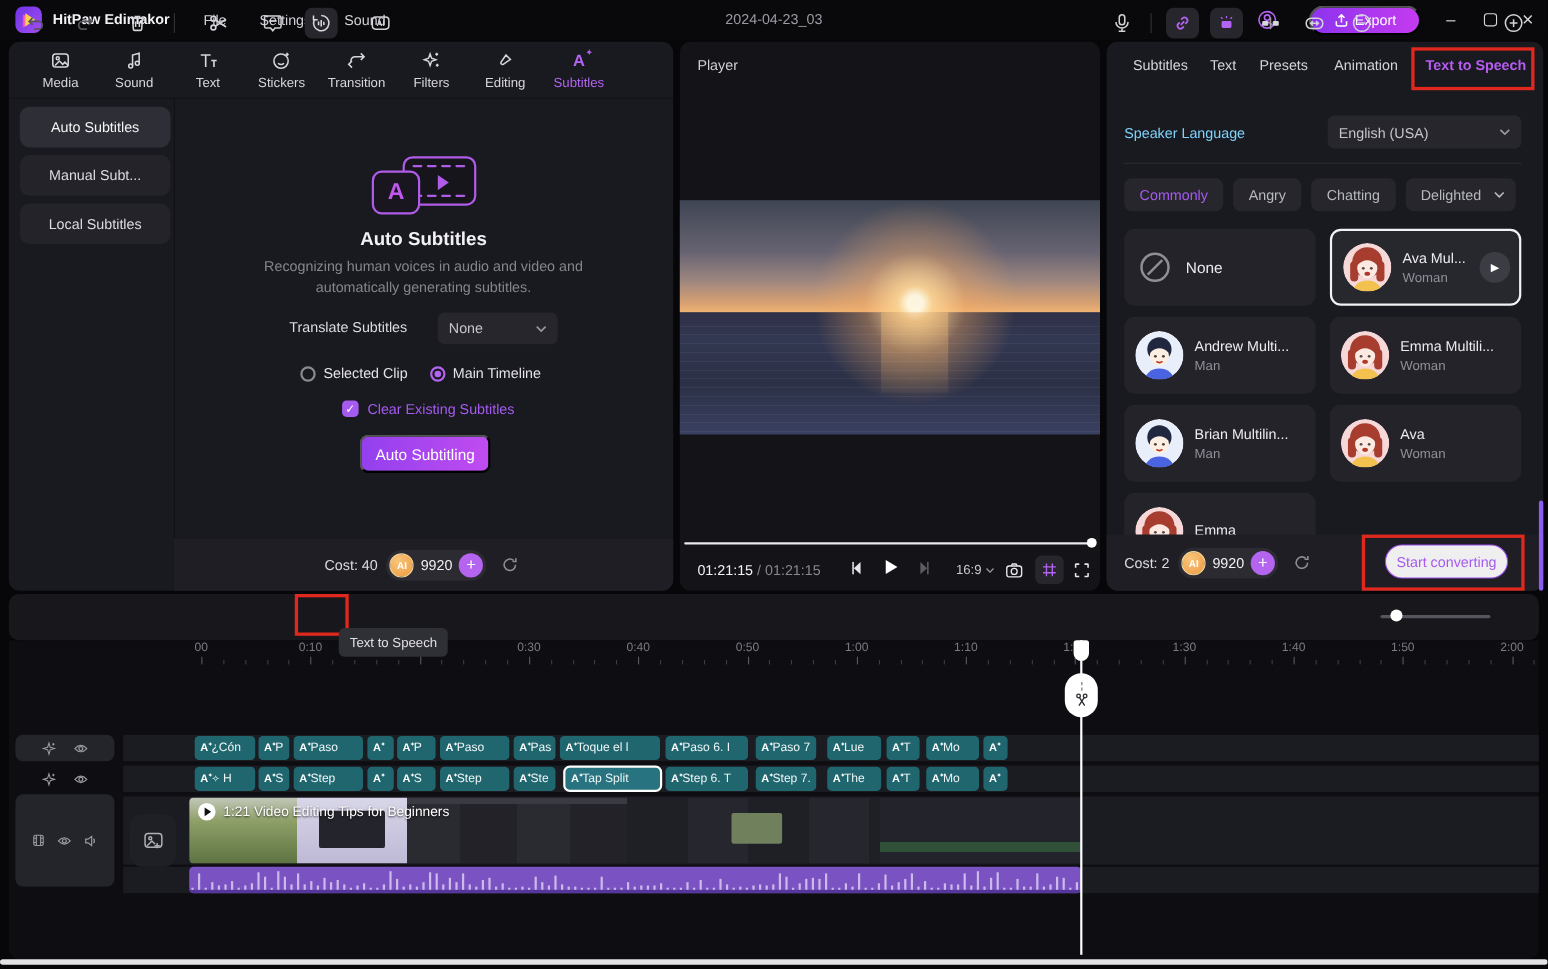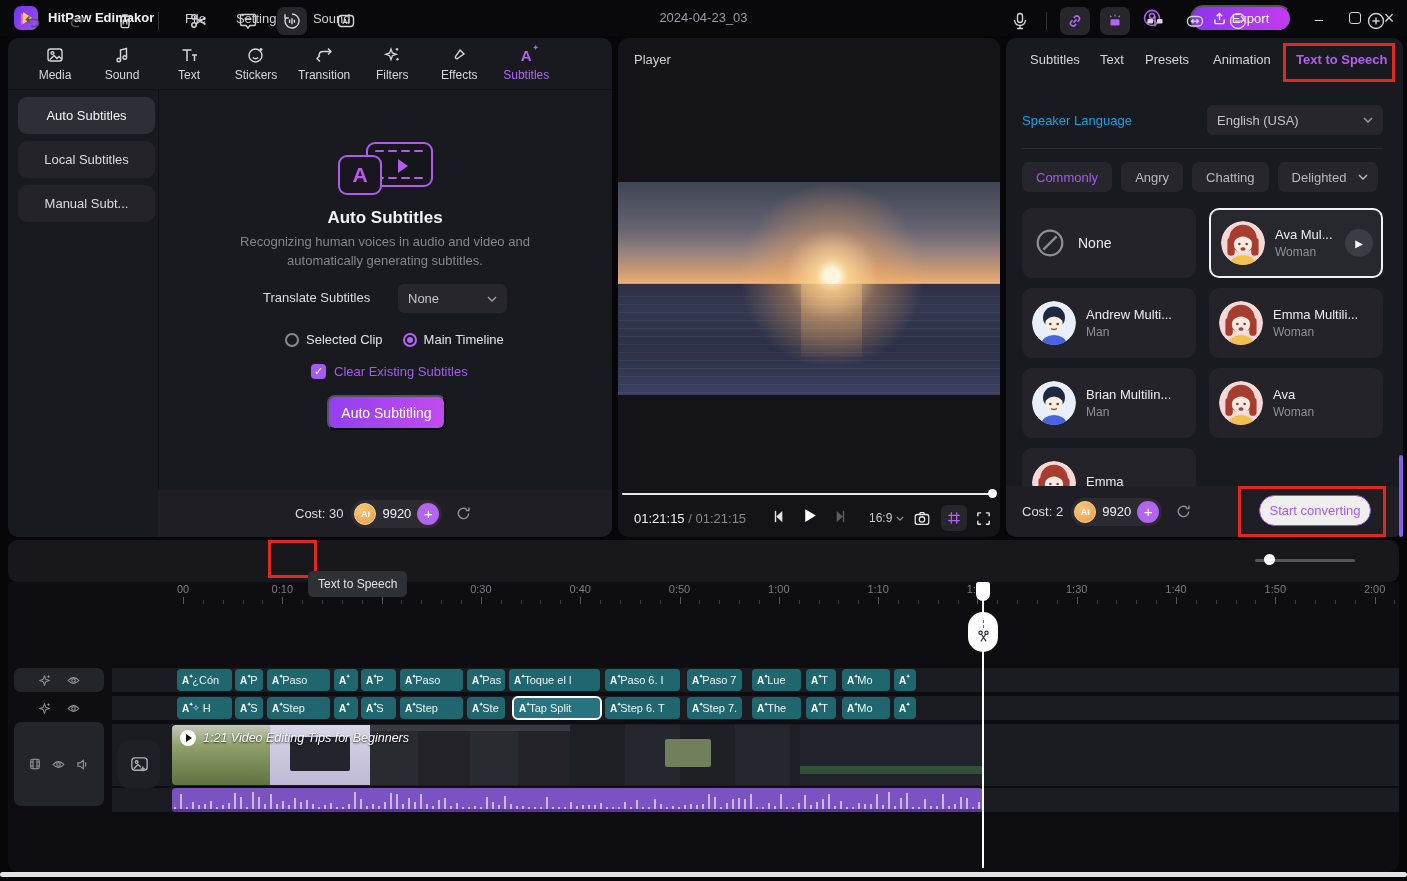--- a/index.html
+++ b/index.html
@@ -56,21 +56,21 @@
   .as-video-frame { position:absolute; left:28px; top:4px; width:67px; height:45px; border:2px solid #b05ce8; border-radius:9px; background:#15151b; }
   .as-dash { position:absolute; height:2px; width:9px; background:#b05ce8; border-radius:1px; }
   .as-play { position:absolute; left:30px; top:15px; width:0; height:0; border-left:10px solid #b05ce8; border-top:7px solid transparent; border-bottom:7px solid transparent; }
   .as-a-frame { position:absolute; left:0; top:17px; width:44px; height:40px; border:2px solid #b05ce8; border-radius:9px; background:#1a161f;
                 display:flex; align-items:center; justify-content:center; font-size:21px; font-weight:bold; color:#c058f0; }
   .as-title { position:absolute; left:235px; top:208px; width:300px; text-align:center; font-size:17px; font-weight:bold; color:#f2f2f4; }
   .as-desc { position:absolute; left:230px; top:233px; width:310px; text-align:center; font-size:13px; line-height:1.45; color:#85858d; }
   .as-row-translate { position:absolute; left:263px; top:290px; font-size:13px; color:#dcdce0; }
   .dropdown { background:#26262c; border-radius:6px; display:flex; align-items:center; justify-content:space-between; padding:0 10px; color:#c4c4ca; font-size:13px; }
   .dd-translate { position:absolute; left:398px; top:284px; width:109px; height:29px; }
-  .radio-row { position:absolute; left:285px; top:332px; display:flex; align-items:flex-end; gap:20px; font-size:13px; color:#e2e2e6; }
+  .radio-row { position:absolute; left:273px; top:332px; display:flex; align-items:flex-end; gap:20px; font-size:13px; color:#e2e2e6; }
   .radio { width:14px; height:14px; border-radius:50%; border:2px solid #8a8a92; display:inline-block; }
   .radio.on { border-color:#b464f2; position:relative; }
   .radio.on::after { content:""; position:absolute; left:2px; top:2px; width:6px; height:6px; border-radius:50%; background:#b464f2; }
   .radio-opt { display:flex; align-items:center; gap:7px; }
   .check-row { position:absolute; left:311px; top:364px; display:flex; align-items:center; gap:8px; }
   .checkbox { width:15px; height:15px; border-radius:4px; background:#a55bf0; color:#fff; font-size:11px; display:flex; align-items:center; justify-content:center; }
   .check-label { font-size:13px; color:#a55bf0; }
   .auto-sub-btn { position:absolute; left:327px; top:395px; width:119px; height:35px; border-radius:8px;
                   background:linear-gradient(90deg,#9340ee,#c04cf0); color:#fff; font-size:14px; display:flex; align-items:center; justify-content:center; }
 
@@ -100,21 +100,21 @@
   .scrub-knob { position:absolute; left:988px; top:489px; width:9px; height:9px; border-radius:50%; background:#fff; }
   .time-row { position:absolute; left:634px; top:511px; font-size:13px; }
   .time-cur { color:#f2f2f4; } .time-sep,.time-total { color:#86868e; }
   .transport { position:absolute; top:509px; color:#e6e6ea; }
   .ratio-dd { position:absolute; left:869px; top:511px; font-size:12px; color:#c8c8cе; color:#c8c8ce; display:flex; align-items:center; gap:4px; }
   .grid-bg { position:absolute; left:941px; top:505px; width:26px; height:26px; border-radius:6px; background:#26262c; display:flex; align-items:center; justify-content:center; }
 
   
   .rp-tab { position:absolute; top:52px; font-size:13px; color:#d4d4d8; }
   .rp-tab.active { color:#b65df0; font-weight:bold; }
-  .sl-label { position:absolute; left:1022px; top:113px; font-size:13px; color:#0ea5e9; }
+  .sl-label { position:absolute; left:1022px; top:113px; font-size:13px; color:#7dd3fc; }
   .dd-language { position:absolute; left:1207px; top:105px; width:176px; height:30px; }
   .rp-divider { position:absolute; left:1022px; top:148px; width:361px; height:1px; background:#2a2a31; }
   .chip-row { position:absolute; left:1022px; top:162px; display:flex; gap:9px; }
   .chip { height:30px; border-radius:7px; background:#26262c; color:#b8b8c0; font-size:13px; display:flex; align-items:center; padding:0 14px; }
   .chip.active { color:#a55bf0; }
   .chip-more { position:absolute; left:1347px; top:162px; width:31px; height:30px; border-radius:7px; background:#26262c;
                display:flex; align-items:center; justify-content:center; color:#b8b8c0; }
   .voice-grid { position:absolute; left:1022px; top:208px; width:362px; display:grid; grid-template-columns:174px 174px; column-gap:13px; row-gap:10px; grid-auto-rows:70px; }
   .voice-card { background:#232329; border-radius:10px; display:flex; align-items:center; padding:0 10px; gap:10px; overflow:hidden; position:relative; }
   .voice-card.selected { border:2px solid #f2f2f4; background:#27272е; background:#27272e; }
@@ -170,21 +170,21 @@
   .th1 { left:0; width:98px; background:linear-gradient(180deg,#c3c8bb 0%,#8fa069 35%,#5d7342 100%); }
   .th2 { left:98px; width:100px; background:linear-gradient(#d8d6e8,#beb9d6); }
   .th2::after { content:""; position:absolute; left:20px; top:12px; width:60px; height:34px; background:#24242c; border-radius:2px; }
   .th3 { left:198px; width:200px; background:repeating-linear-gradient(90deg,#2a2a31 0 48px,#222228 48px 100px); border-top:6px solid #3a3a42; }
   .th4 { left:398px; width:230px; background:repeating-linear-gradient(90deg,#1f1f26 0 55px,#26262e 55px 110px); }
   .th4::after { content:""; position:absolute; left:95px; top:14px; width:46px; height:28px; background:#70805c; border-radius:2px; }
   .th5 { left:628px; width:183px; background:linear-gradient(180deg,#23232b 0 68%, #31503a 68% 82%, #23232b 82% 100%); }
   .clip-label { position:absolute; left:8px; top:5px; display:flex; align-items:center; gap:7px; z-index:3; }
   .clip-play { width:16px; height:16px; border-radius:50%; background:#fff; display:flex; align-items:center; justify-content:center; }
   .clip-play i { width:0; height:0; border-left:6px solid #111; border-top:4px solid transparent; border-bottom:4px solid transparent; margin-left:2px; }
-  .clip-label span { font-size:12.5px; color:#fff; text-shadow:0 1px 2px rgba(0,0,0,.8);font-style:italic; }
+  .clip-label span { font-size:12.5px; color:#fff; text-shadow:0 1px 2px rgba(0,0,0,.8); }
   .audio-clip { position:absolute; left:60px; top:0; width:811px; height:24px; border-radius:4px; background:#7a52c2; overflow:hidden;
                 display:flex; align-items:flex-end; gap:4px; padding:0 2px 3px 2px; }
   .audio-clip::after { content:""; position:absolute; left:0; bottom:0; width:100%; height:3px; background:#55379c; }
   .audio-clip i { width:2px; background:#d9cdf2; opacity:.85; flex:0 0 auto; }
   .playhead-line { position:absolute; left:982px; top:582px; width:2px; height:286px; background:#fff; z-index:30; }
   .playhead-cap { position:absolute; left:976px; top:582px; width:14px; height:19px; background:#fff; border-radius:3px 3px 8px 8px; z-index:31; }
   .cut-pill { position:absolute; left:968px; top:612px; width:30px; height:40px; background:#fff; border-radius:15px; z-index:32;
               display:flex; flex-direction:column; align-items:center; justify-content:center; gap:1px; color:#2b2b31; }
   .cut-dash { width:1px; height:8px; border-left:1.5px dashed #6a6a70; }
   .h-scrollbar { position:absolute; left:0; top:872px; width:1407px; height:5px; background:#e3e3e6; border-radius:3px; z-index:40; }
@@ -303,42 +303,42 @@
         </svg>
       </span>
     <span class="mt-label">Filters</span>
   </div>
   <div class="media-tab">
     <span class="mt-icon">
         <svg viewBox="0 0 20 20" width="20" height="20" fill="none" stroke="currentColor" stroke-width="1.4">
           <path d="M11 5 l4 4 -6.5 4.5 a1.5 1.5 0 0 1 -2 -2 z M15.5 3.5 l.01 0 M17 7 l.01 0 M13 2.5 l.01 0"></path>
         </svg>
       </span>
-    <span class="mt-label">Effects</span>
+    <span class="mt-label">Editing</span>
   </div>
   <div class="media-tab active">
     <span class="mt-icon">
         <span class="a-glyph">A</span>
       </span>
     <span class="mt-label">Subtitles</span>
   </div>
 </nav>
 
 <div class="sub-sidebar">
 
     <div class="sub-side-btn active">
       <span>Auto Subtitles</span>
     </div>
 
     <div class="sub-side-btn">
+      <span>Manual Subt...</span>
+    </div>
+
+    <div class="sub-side-btn">
       <span>Local Subtitles</span>
-    </div>
-
-    <div class="sub-side-btn">
-      <span>Manual Subt...</span>
     </div>
   </div>
 <div class="left-divider"></div>
 
 <div class="as-illu">
   <div class="as-video-frame">
     <i class="as-dash" style="left:7px;top:6px"></i>
       <i class="as-dash" style="left:20px;top:6px"></i>
       <i class="as-dash" style="left:33px;top:6px"></i>
       <i class="as-dash" style="left:46px;top:6px"></i>
@@ -369,21 +369,21 @@
     <span>Main Timeline</span>
   </span>
 </div>
 <div class="check-row">
   <span class="checkbox">✓</span>
   <span class="check-label">Clear Existing Subtitles</span>
 </div>
 <button class="auto-sub-btn">Auto Subtitling</button>
 
 <div class="left-footer">
-  <span class="cost-label" style="margin-left:137px">Cost: 30</span>
+  <span class="cost-label" style="margin-left:137px">Cost: 40</span>
   <span class="credit-pill" style="margin-left:8px">
     <span class="ai-coin">AI</span>
     <span class="credit-num">9920</span>
     <span class="plus-btn">+</span>
   </span>
   <span class="refresh-ic" style="margin-left:13px">
     <svg viewBox="0 0 18 18" width="17" height="17" fill="none" stroke="currentColor" stroke-width="1.5">
         <path d="M14.5 9 a5.5 5.5 0 1 1 -2.0-4.3 M14.8 2.6 v3.2 h-3.2"></path>
       </svg>
   </span>

